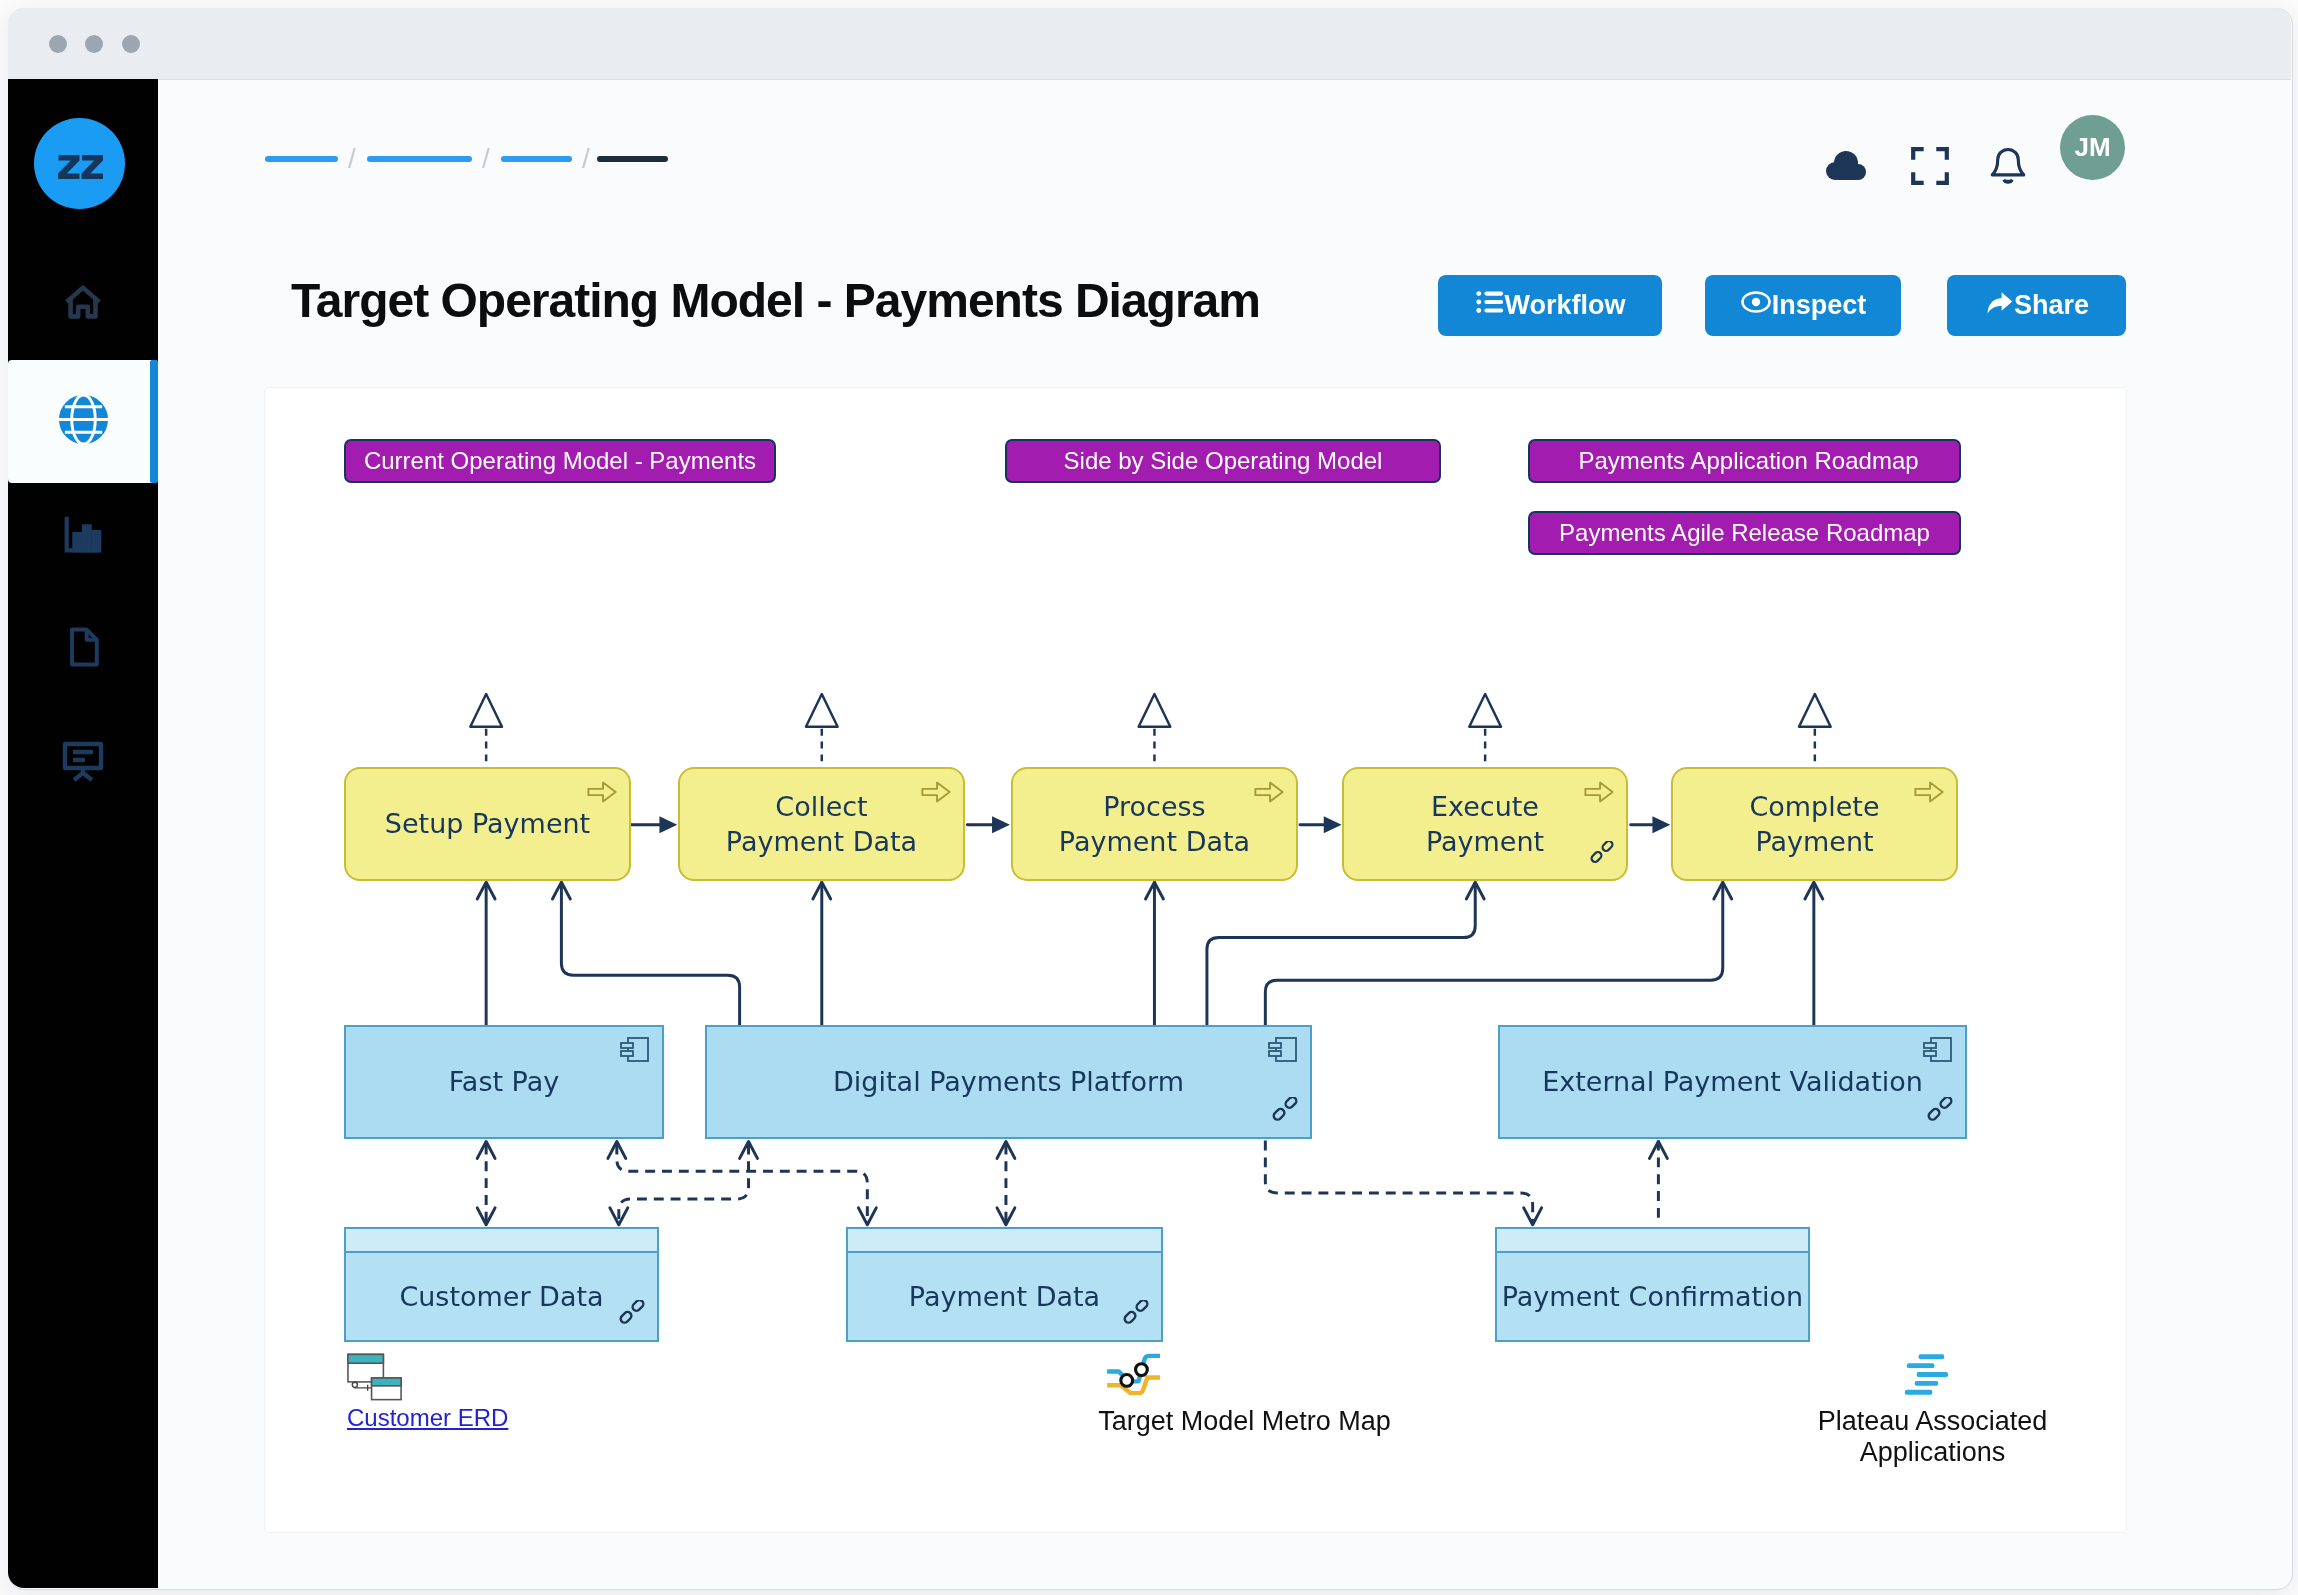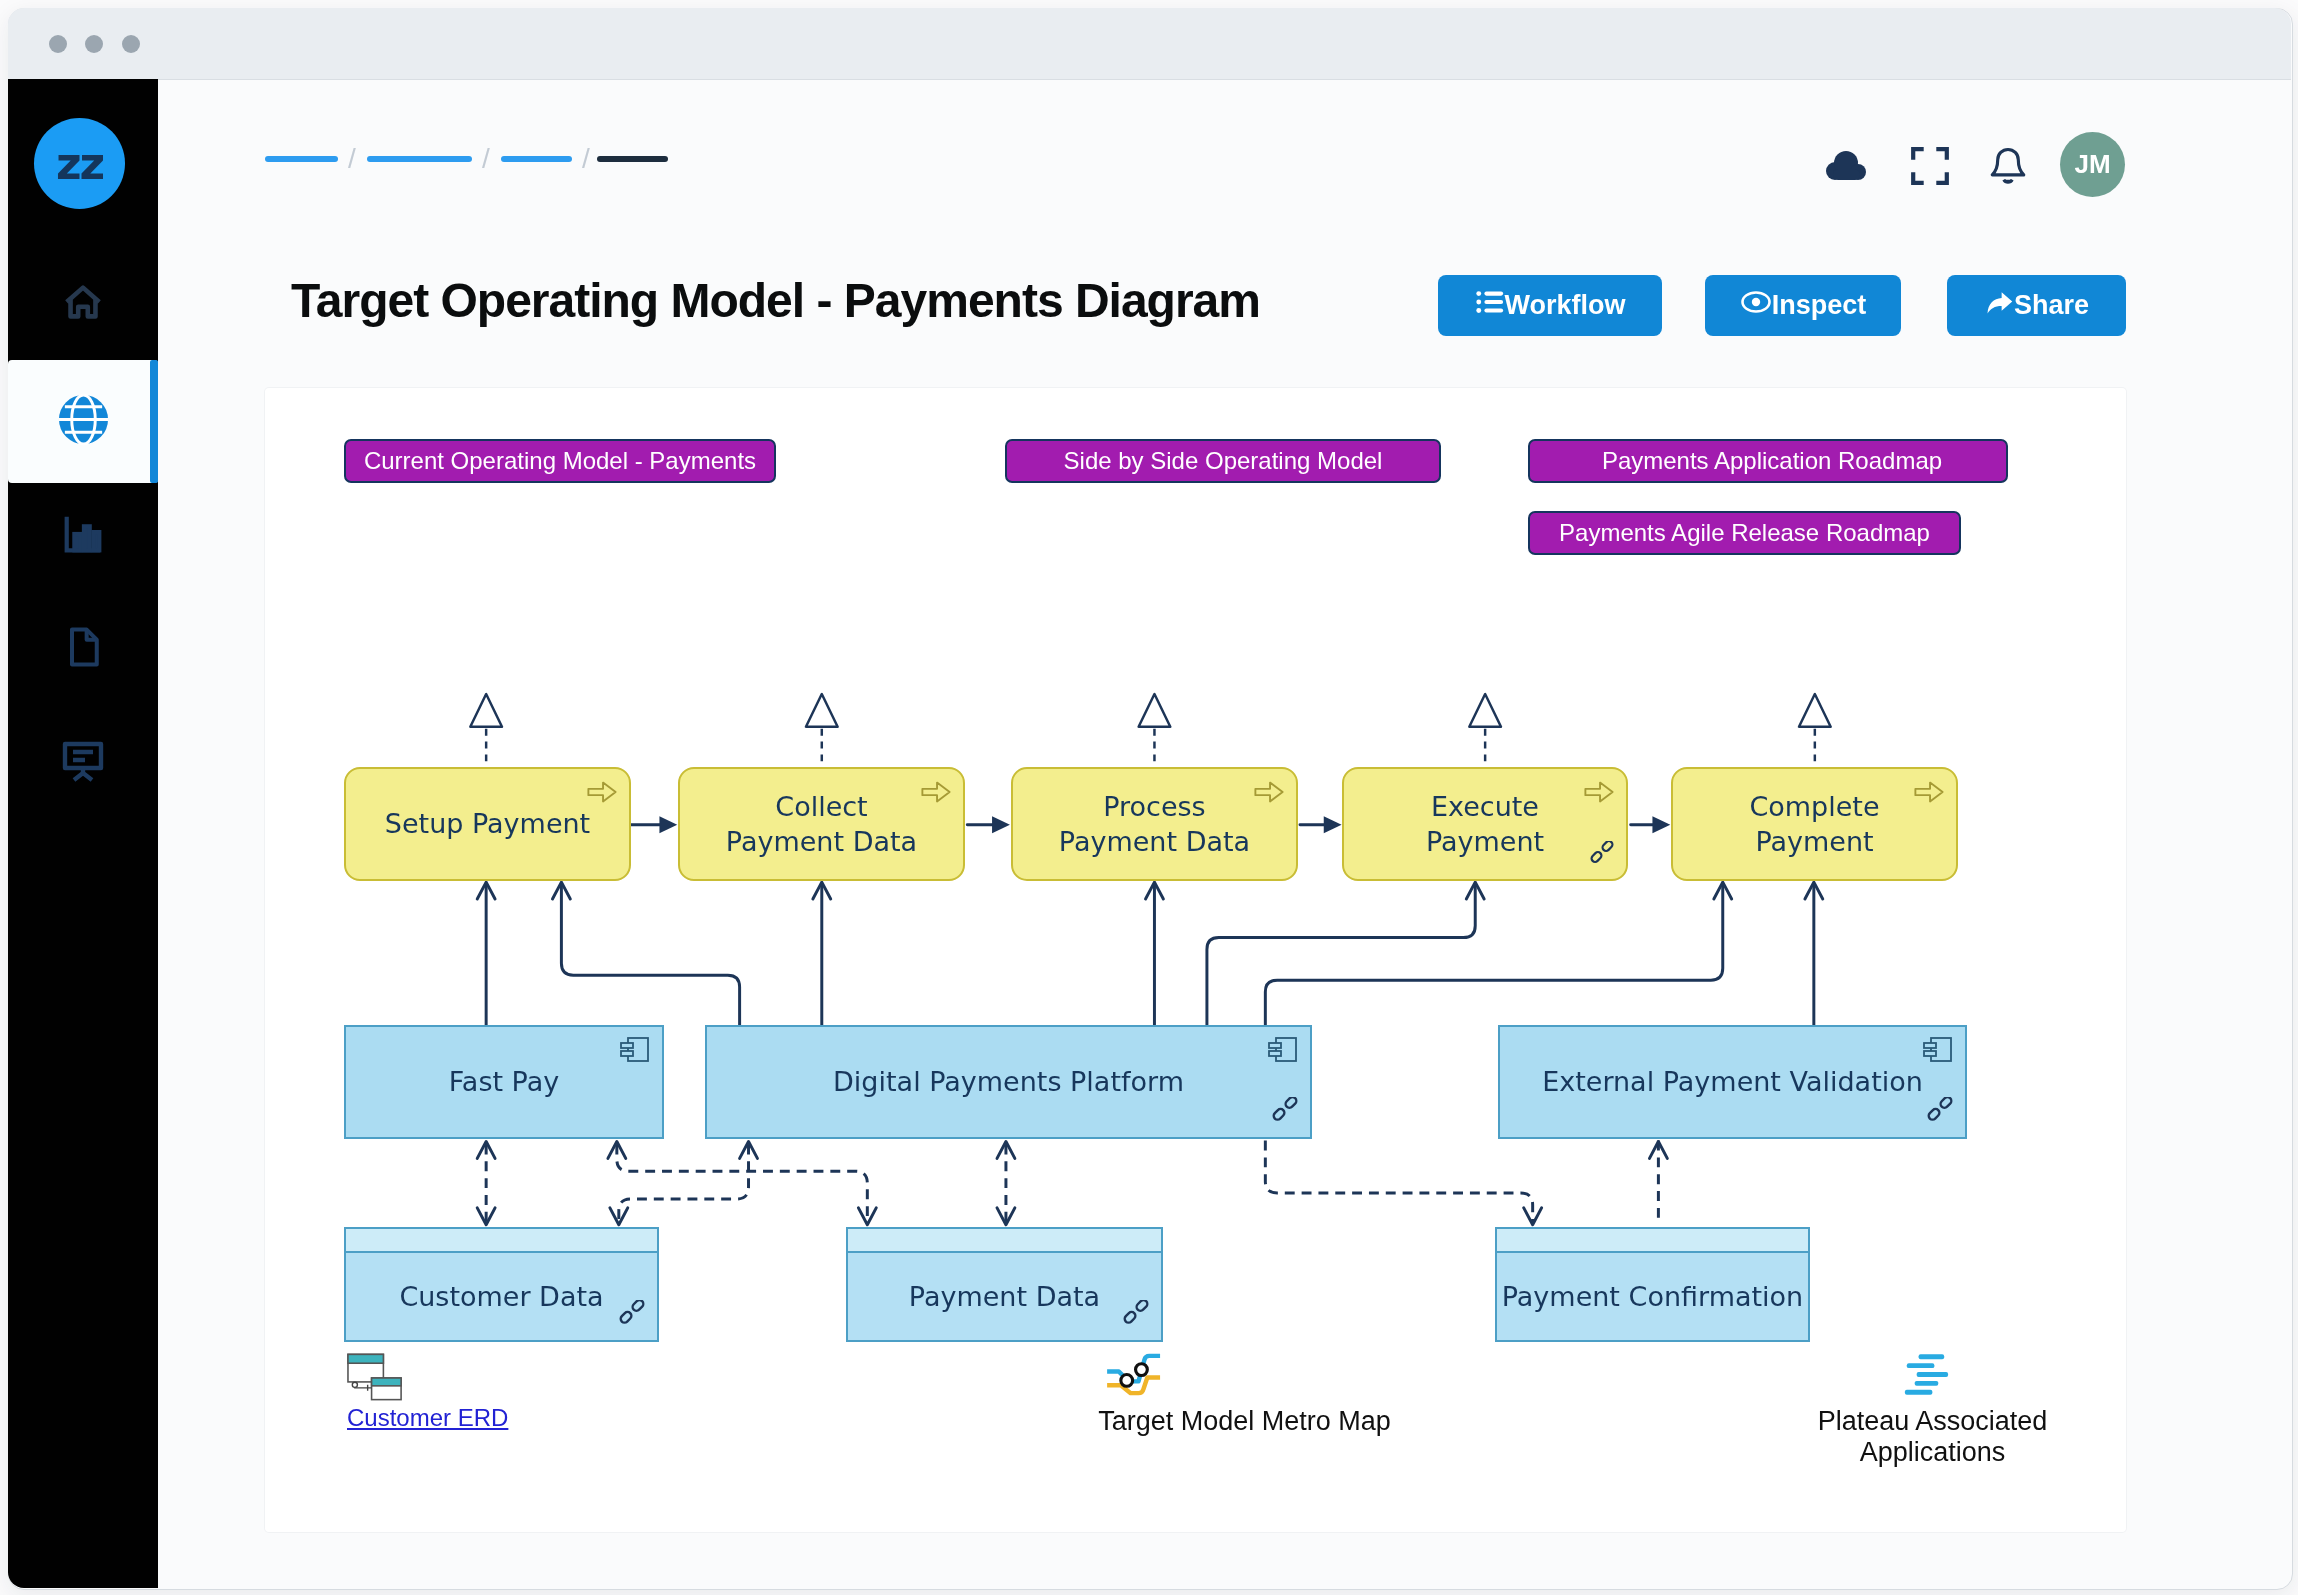--- a/index.html
+++ b/index.html
@@ -15,21 +15,21 @@
   .sidebar{left:8px;top:79px;width:150px;height:1509px;background:#010101;border-radius:0 0 0 16px;}
   .zz-logo{left:34px;top:118px;width:91px;height:91px;border-radius:50%;background:#1b9cf4;display:flex;align-items:center;justify-content:center;font-family:"DejaVu Sans",sans-serif;font-weight:bold;font-size:44px;color:#14365c;letter-spacing:-2px;}
   .side-item{left:8px;width:150px;height:109px;display:flex;align-items:center;justify-content:center;}
   .side-active{left:8px;top:360px;width:150px;height:123px;background:#fafdfe;border-radius:4px;display:flex;align-items:center;justify-content:center;}
   .side-active-bar{left:150px;top:360px;width:8px;height:123px;background:#1287d8;border-radius:2px;}
 
   
   .crumb-bar{top:156px;height:6px;border-radius:3px;background:#2d9cf0;}
   .crumb-dark{background:#1d2d3e;}
   .crumb-slash{top:143px;color:#c3cbd4;font-size:28px;}
-  .avatar{left:2060px;top:132px;width:65px;height:65px;border-radius:50%;background:#6f9f92;color:#fff;font-weight:bold;font-size:26px;display:flex;align-items:center;justify-content:center;}
+  .avatar{left:2060px;top:115px;width:65px;height:65px;border-radius:50%;background:#6f9f92;color:#fff;font-weight:bold;font-size:26px;display:flex;align-items:center;justify-content:center;}
   .page-title{left:291px;top:273px;font-size:48px;font-weight:bold;color:#0b0d0e;letter-spacing:-1px;}
   .action-btn{top:275px;height:61px;background:#1187d6;border-radius:8px;display:flex;align-items:center;justify-content:center;color:#fff;font-weight:bold;font-size:27px;cursor:pointer;}
 
   
   .card{left:265px;top:388px;width:1861px;height:1144px;background:#ffffff;border-radius:4px;box-shadow:0 0 0 1px #f0f2f4;}
 
   
   .navpill{height:44px;background:#a21caf;border:2px solid #15355e;border-radius:7px;color:#fff;font-size:24px;display:flex;align-items:center;justify-content:center;box-sizing:border-box;cursor:pointer;font-family:"Liberation Sans",sans-serif;}
   .node{box-sizing:border-box;display:flex;align-items:center;justify-content:center;font-family:"DejaVu Sans",sans-serif;color:#17375c;text-align:center;}
   .node-label{white-space:pre-line;line-height:1.3;}
@@ -247,21 +247,21 @@
       <path class="solid" d="M1539,1220 L1548,1237 L1557,1220"></path>
     </g>
   </svg>
 
   <div class="abs navpill" style="left:344px;top:439px;width:432px;">
       <span>Current Operating Model - Payments</span>
     </div>
   <div class="abs navpill" style="left:1005px;top:439px;width:436px;">
       <span>Side by Side Operating Model</span>
     </div>
-  <div class="abs navpill" style="left:1528px;top:439px;width:480px;padding-left:8px;">
+  <div class="abs navpill" style="left:1528px;top:439px;width:433px;padding-left:8px;">
       <span>Payments Application Roadmap</span>
     </div>
   <div class="abs navpill" style="left:1528px;top:511px;width:433px;">
       <span>Payments Agile Release Roadmap</span>
     </div>
 
 
   <div class="abs node process" style="left:344px;width:287px;">
     <span class="node-label">Setup Payment</span>
     <span class="corner-tr"><svg width="30" height="22" viewBox="0 0 28 21" fill="none" stroke="#a59a35" stroke-width="1.8" stroke-linejoin="round">

